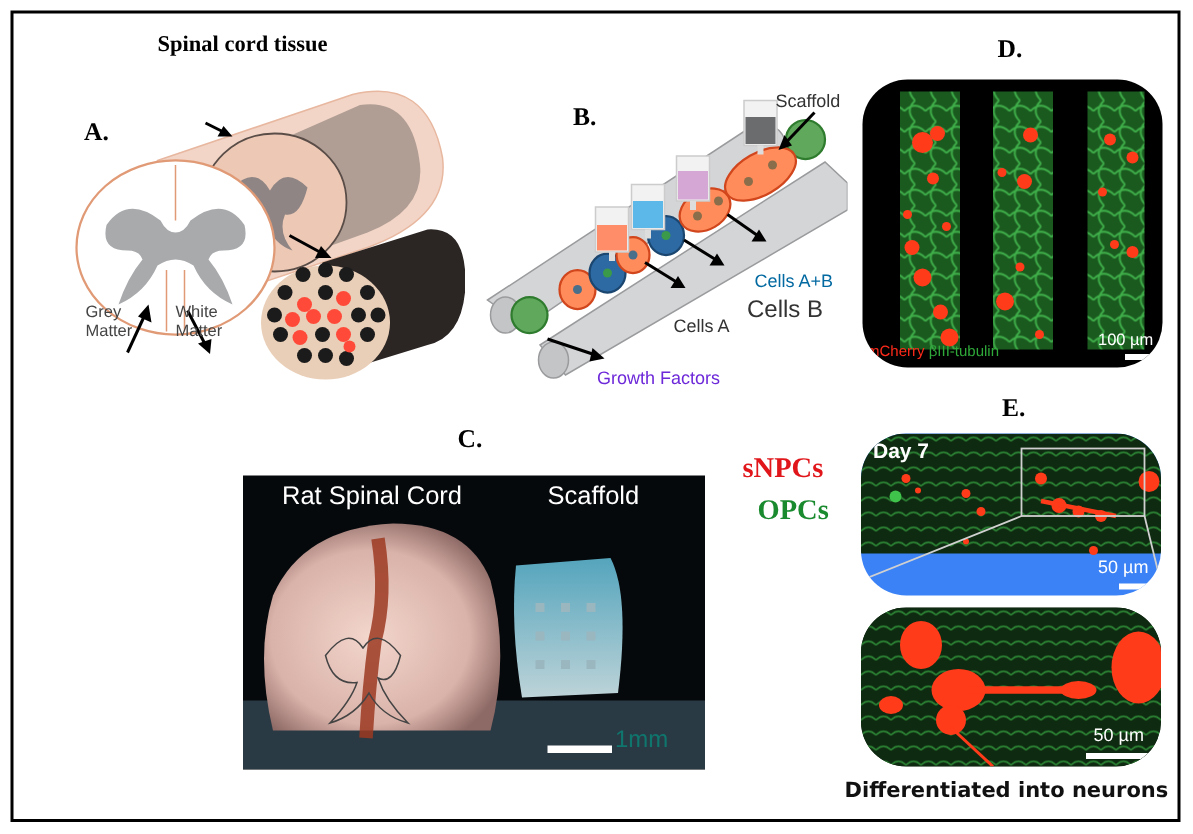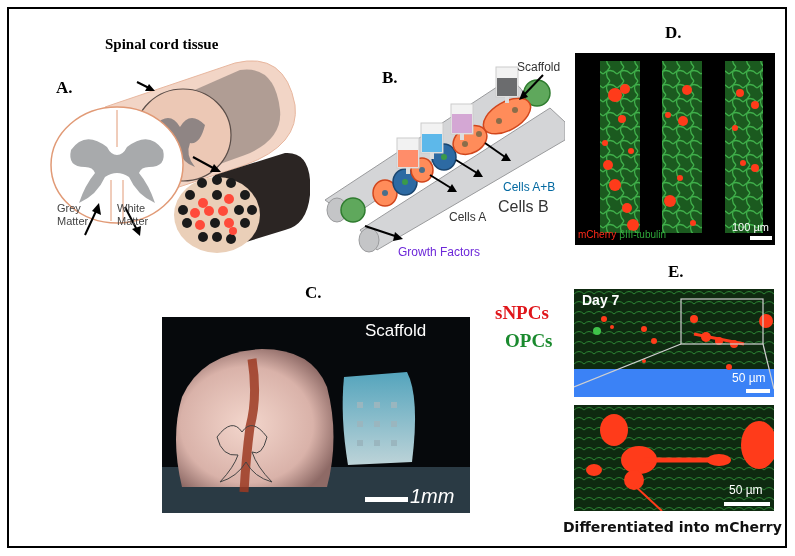--- a/index.html
+++ b/index.html
@@ -1,24 +1,24 @@
 <!DOCTYPE html>
 <html><head>
 <meta charset="utf-8">
 <style>
   html, body { margin:0; padding:0; background:#ffffff; }
   body { width:795px; height:556px; position:relative; overflow:hidden; font-family:"Liberation Sans", sans-serif; }
   .frame { position:absolute; left:7px; top:7px; width:780px; height:541px; border:2px solid #000; box-sizing:border-box; }
   .abs { position:absolute; }
   .serif { font-family:"Liberation Serif", "DejaVu Serif", serif; font-weight:bold; color:#000; }
   .panel-label { font-size:17px; }
-  .title { font-size:15px;margin-top:14px; }
+  .title { font-size:15px; }
   .sans { font-family:"Liberation Sans", "DejaVu Sans", sans-serif; }
   .lbl { font-size:11px; color:#444; }
-  .micro { background:#000; overflow:hidden; }
+  .micro { background:#000; overflow:hidden;border-radius:30px; }
   .scalebar { position:absolute; height:4px; background:#fff; }
   .scaletext { position:absolute; color:#fff; font-size:11px; font-family:"Liberation Sans", sans-serif; }
 </style>
 </head>
 <body>
 
 <div class="frame"></div>
 
 <div class="abs serif title" style="left:105px;top:22px;">Spinal cord tissue</div>
 <div class="abs serif panel-label" style="left:56px;top:78px;">A.</div>
@@ -214,23 +214,24 @@
         <rect x="212" y="85" width="6" height="6"></rect>
         <rect x="229" y="85" width="6" height="6"></rect>
       <rect x="195" y="104" width="6" height="6"></rect>
         <rect x="212" y="104" width="6" height="6"></rect>
         <rect x="229" y="104" width="6" height="6"></rect>
       <rect x="195" y="123" width="6" height="6"></rect>
         <rect x="212" y="123" width="6" height="6"></rect>
         <rect x="229" y="123" width="6" height="6"></rect>
     </g>
   </svg>
+  <div class="abs" style="left:26px;top:4px;color:#fff;font-size:17px;font-family:'Liberation Sans',sans-serif;">Rat Spinal Cord</div>
   <div class="abs" style="left:203px;top:4px;color:#fff;font-size:17px;font-family:'Liberation Sans',sans-serif;">Scaffold</div>
   <div class="scalebar" style="left:203px;top:180px;width:43px;height:5px;"></div>
-  <div class="abs" style="left:248px;top:168px;color:#ffffff;font-size:20px;font-family:'Liberation Sans',sans-serif;font-style:italic;">1mm</div>
+  <div class="abs" style="left:248px;top:168px;color:#0f766e;font-size:16px;font-family:'Liberation Sans',sans-serif;">1mm</div>
 </div>
 
 <div class="abs serif panel-label" style="left:668px;top:262px;">E.</div>
 <div class="abs serif" style="left:495px;top:302px;font-size:19px;color:#e0161b;">sNPCs</div>
 <div class="abs serif" style="left:505px;top:330px;font-size:19px;color:#1a8a2e;">OPCs</div>
 
 <div class="abs micro" style="left:574px;top:289px;width:200px;height:108px;background:#3b82f6;">
   <svg width="200" height="108" viewBox="0 0 200 108">
     <defs>
       <pattern id="fib2" width="10" height="10" patternUnits="userSpaceOnUse">
@@ -274,13 +275,13 @@
       <ellipse cx="185" cy="40" rx="18" ry="24"></ellipse>
       <ellipse cx="145" cy="55" rx="12" ry="6"></ellipse>
     </g>
     <path d="M70,55 L150,55" stroke="#ff3b1a" stroke-width="5"></path>
     <path d="M60,80 L88,106" stroke="#ff3b1a" stroke-width="2"></path>
   </svg>
   <div class="scaletext" style="left:155px;top:78px;font-size:12px;">50 µm</div>
   <div class="scalebar" style="left:150px;top:97px;width:46px;"></div>
 </div>
 
-<div class="abs" style="left:563px;top:519px;font-size:14px;font-weight:bold;color:#111;font-family:'DejaVu Sans',sans-serif;">Differentiated into mCherry</div>
+<div class="abs" style="left:563px;top:519px;font-size:14px;font-weight:bold;color:#111;font-family:'DejaVu Sans',sans-serif;">Differentiated into neurons</div>
 
 </body></html>

